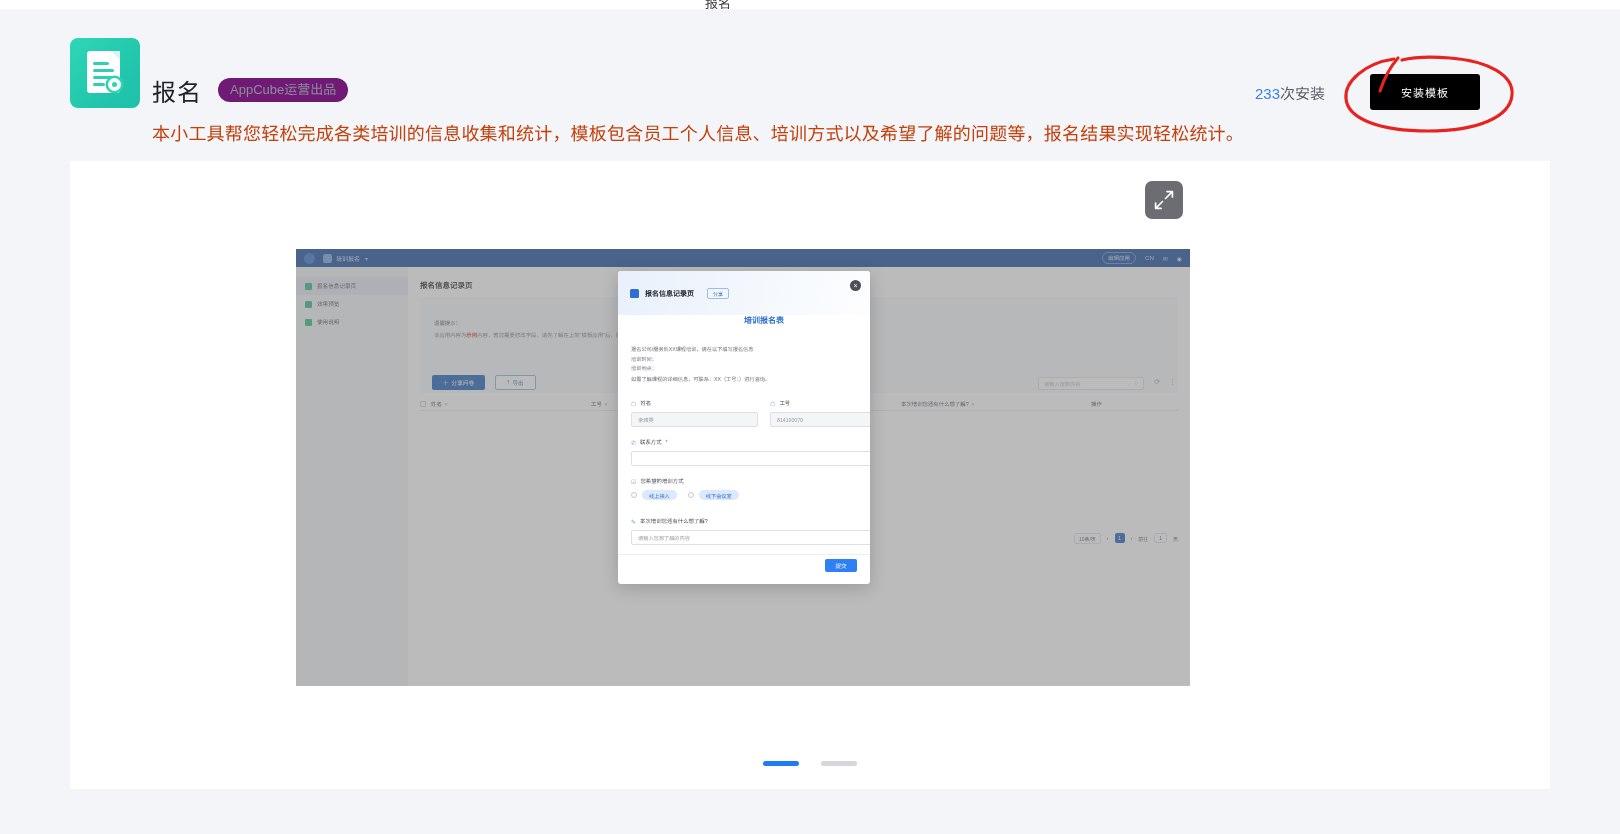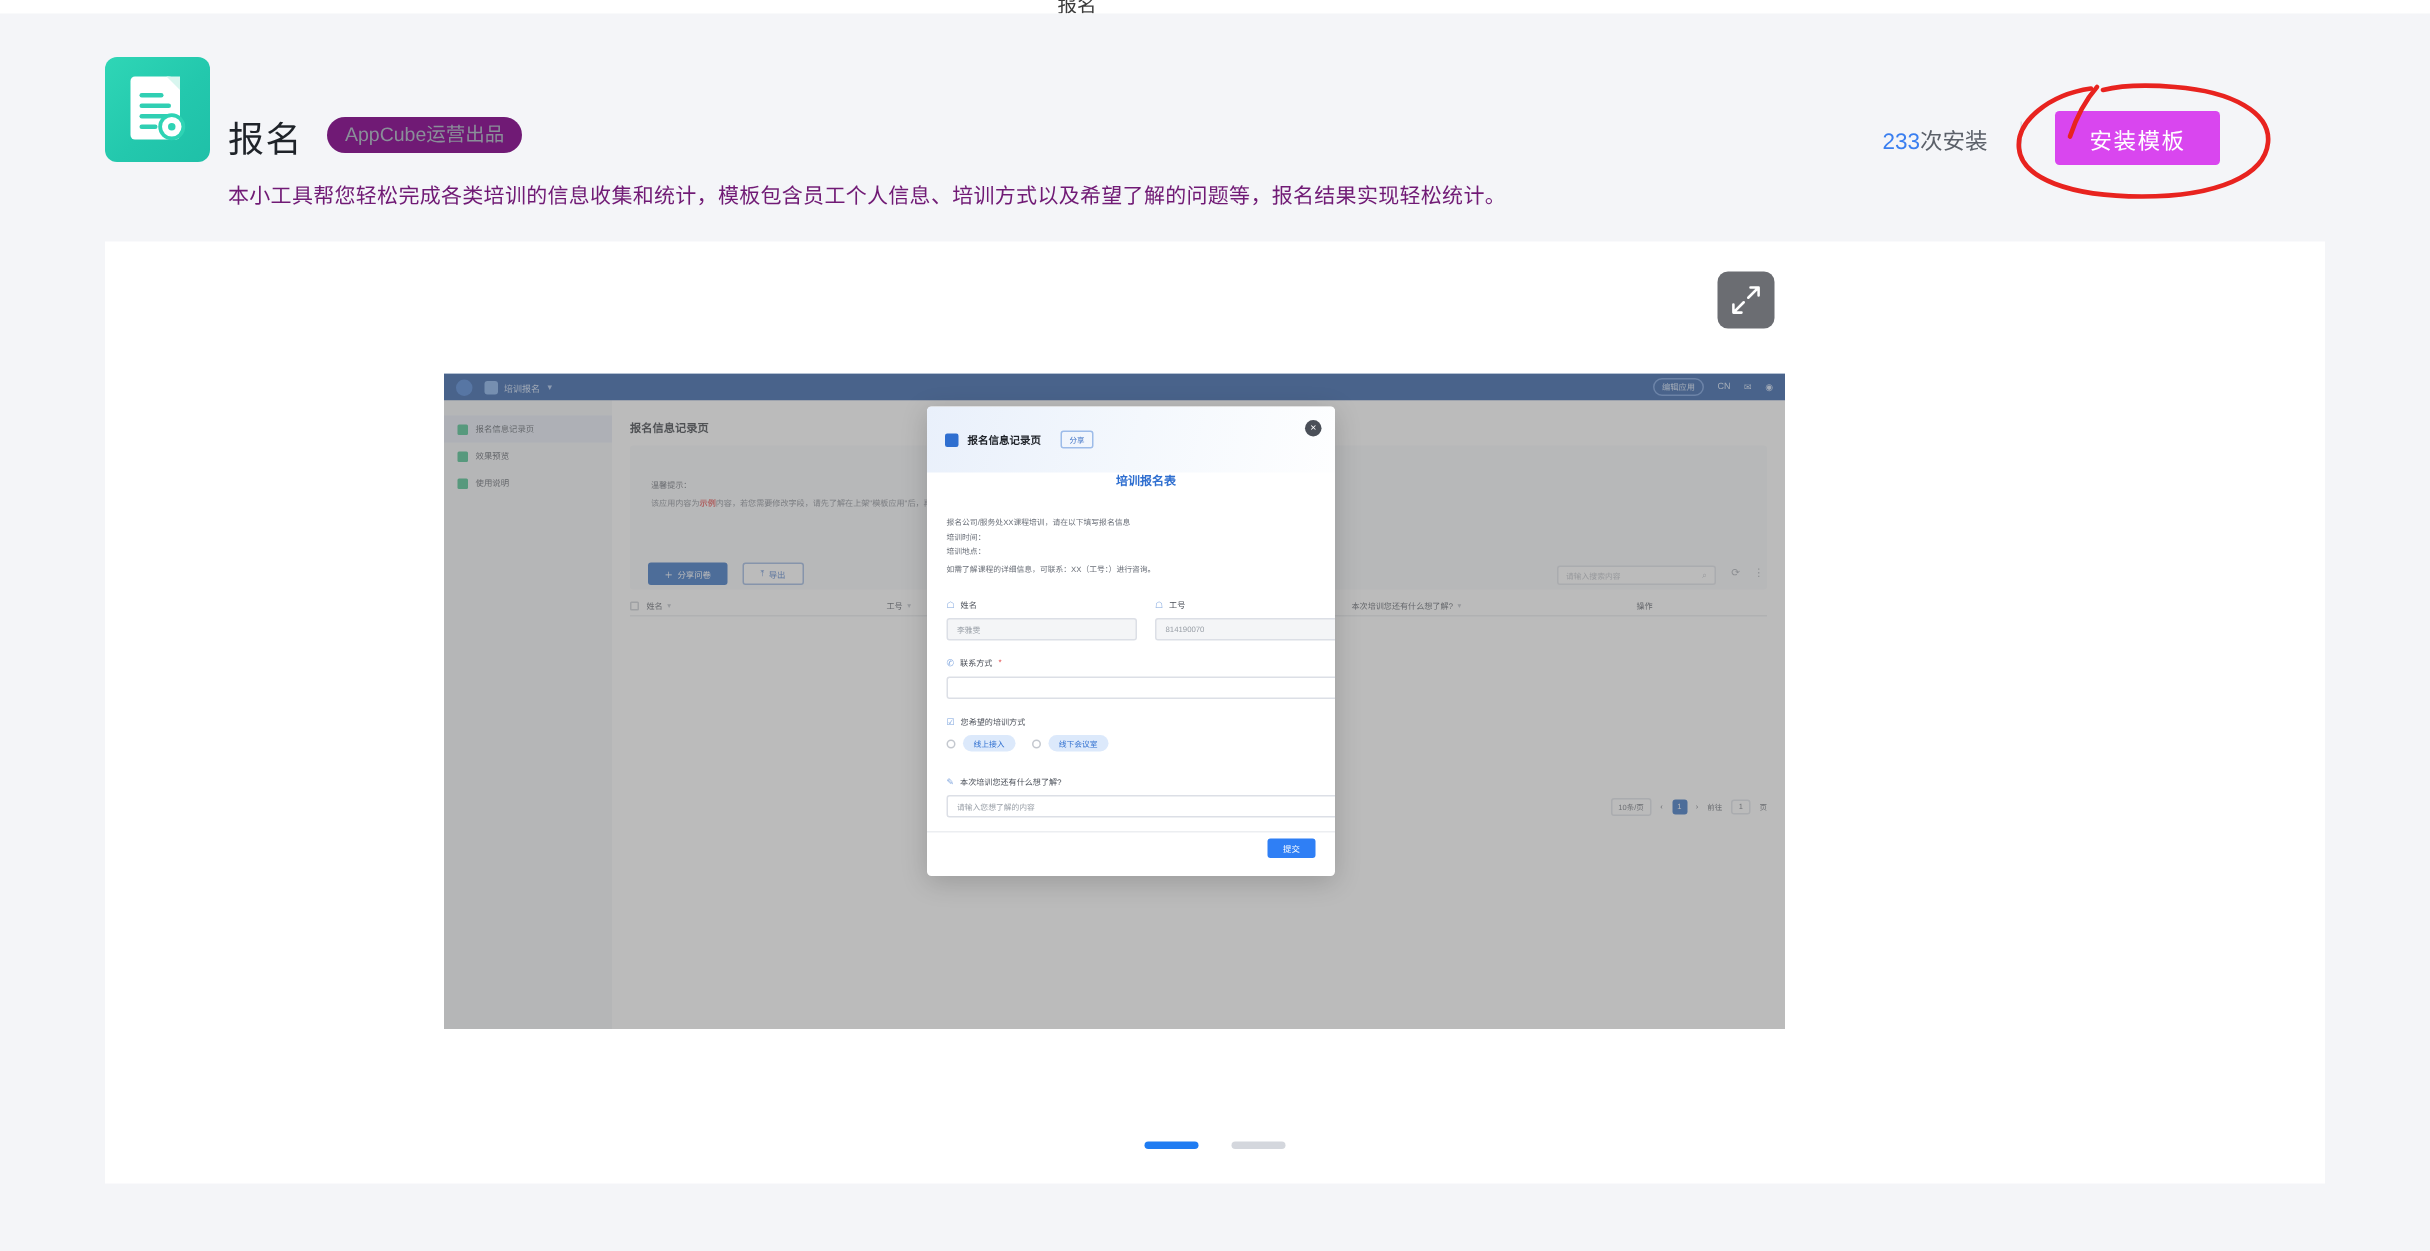--- a/index.html
+++ b/index.html
@@ -70,33 +70,33 @@
     position:absolute; left:82px; top:50px; height:30px; display:flex; align-items:center;
   }
   .app-title { font-size:24px; color:#1f2329; font-weight:400; letter-spacing:1px; }
   .app-badge {
     margin-left:16px; height:24px; line-height:24px; padding:0 12px;
     background:#701a75; color:#8a8f99; font-size:13px; border-radius:13px;
     white-space:nowrap;
   }
   .app-desc {
     position:absolute; left:82px; top:94px;
-    font-size:14px; color:#701a75; letter-spacing:.2px; white-space:nowrap;
+    font-size:18px; color:#c2410c; letter-spacing:.2px; white-space:nowrap;
   }
 
   .install-wrap {
     position:absolute; right:70px; top:44px;
     display:flex; align-items:center; height:46px;
   }
   .install-count { font-size:15px; color:#5b6069; white-space:nowrap; }
   .install-count b { color:#3a7ff0; font-weight:400; }
   .vdivider { width:1px; height:22px; background:#d9dbe0; margin:0 22px; }
   .install-btn {
     width:110px; height:36px; border:none; border-radius:3px;
-    background:#d946ef; color:#fff; font-size:15px; cursor:pointer;
+    background:#000000; color:#fff; font-size:11px; cursor:pointer;
     font-family:inherit; letter-spacing:1px;
   }
 
   
   .annot { position:absolute; right:28px; top:22px; width:190px; height:90px; pointer-events:none; }
 
   
   .stage {
     position:absolute; left:70px; top:152px; width:1480px; height:628px;
     background:#ffffff;
@@ -172,21 +172,21 @@
   .th .cr { color:#b4b8bf; font-size:5px; }
   .chk { width:6px; height:6px; border:.5px solid #c4c8cf; border-radius:1px; margin-right:5px; }
 
   .c-foot { position:absolute; left:12px; top:264px; width:758px; height:14px; display:flex; align-items:center; justify-content:flex-end; gap:6px; }
   .pg-sel { border:.5px solid #dcdfe6; border-radius:2px; font-size:5px; color:#5b6069; padding:1px 4px; }
   .pg-n { width:10px; height:10px; border-radius:2px; background:#1b5cb8; color:#fff; font-size:5px; display:flex; align-items:center; justify-content:center; }
   .pg-t { font-size:5px; color:#5b6069; }
 
   
   .modal {
-    position:absolute; left:322px; top:22px; width:272px; height:313px;
+    position:absolute; left:322px; top:22px; width:252px; height:313px;
     background:#ffffff; border-radius:3px; z-index:30;
     box-shadow:0 4px 18px rgba(0,0,0,.18);
     overflow:hidden;
   }
   .m-head {
     position:absolute; left:0; top:0; width:292px; height:44px;
     background:linear-gradient(105deg,#e9f0fb 0%,#f4f8fd 48%,#ffffff 100%);
     display:flex; align-items:center; padding:0 12px;
   }
   .m-sq { width:9px; height:9px; border-radius:1.5px; background:#2f6fd0; margin-right:6px; flex:none; }

